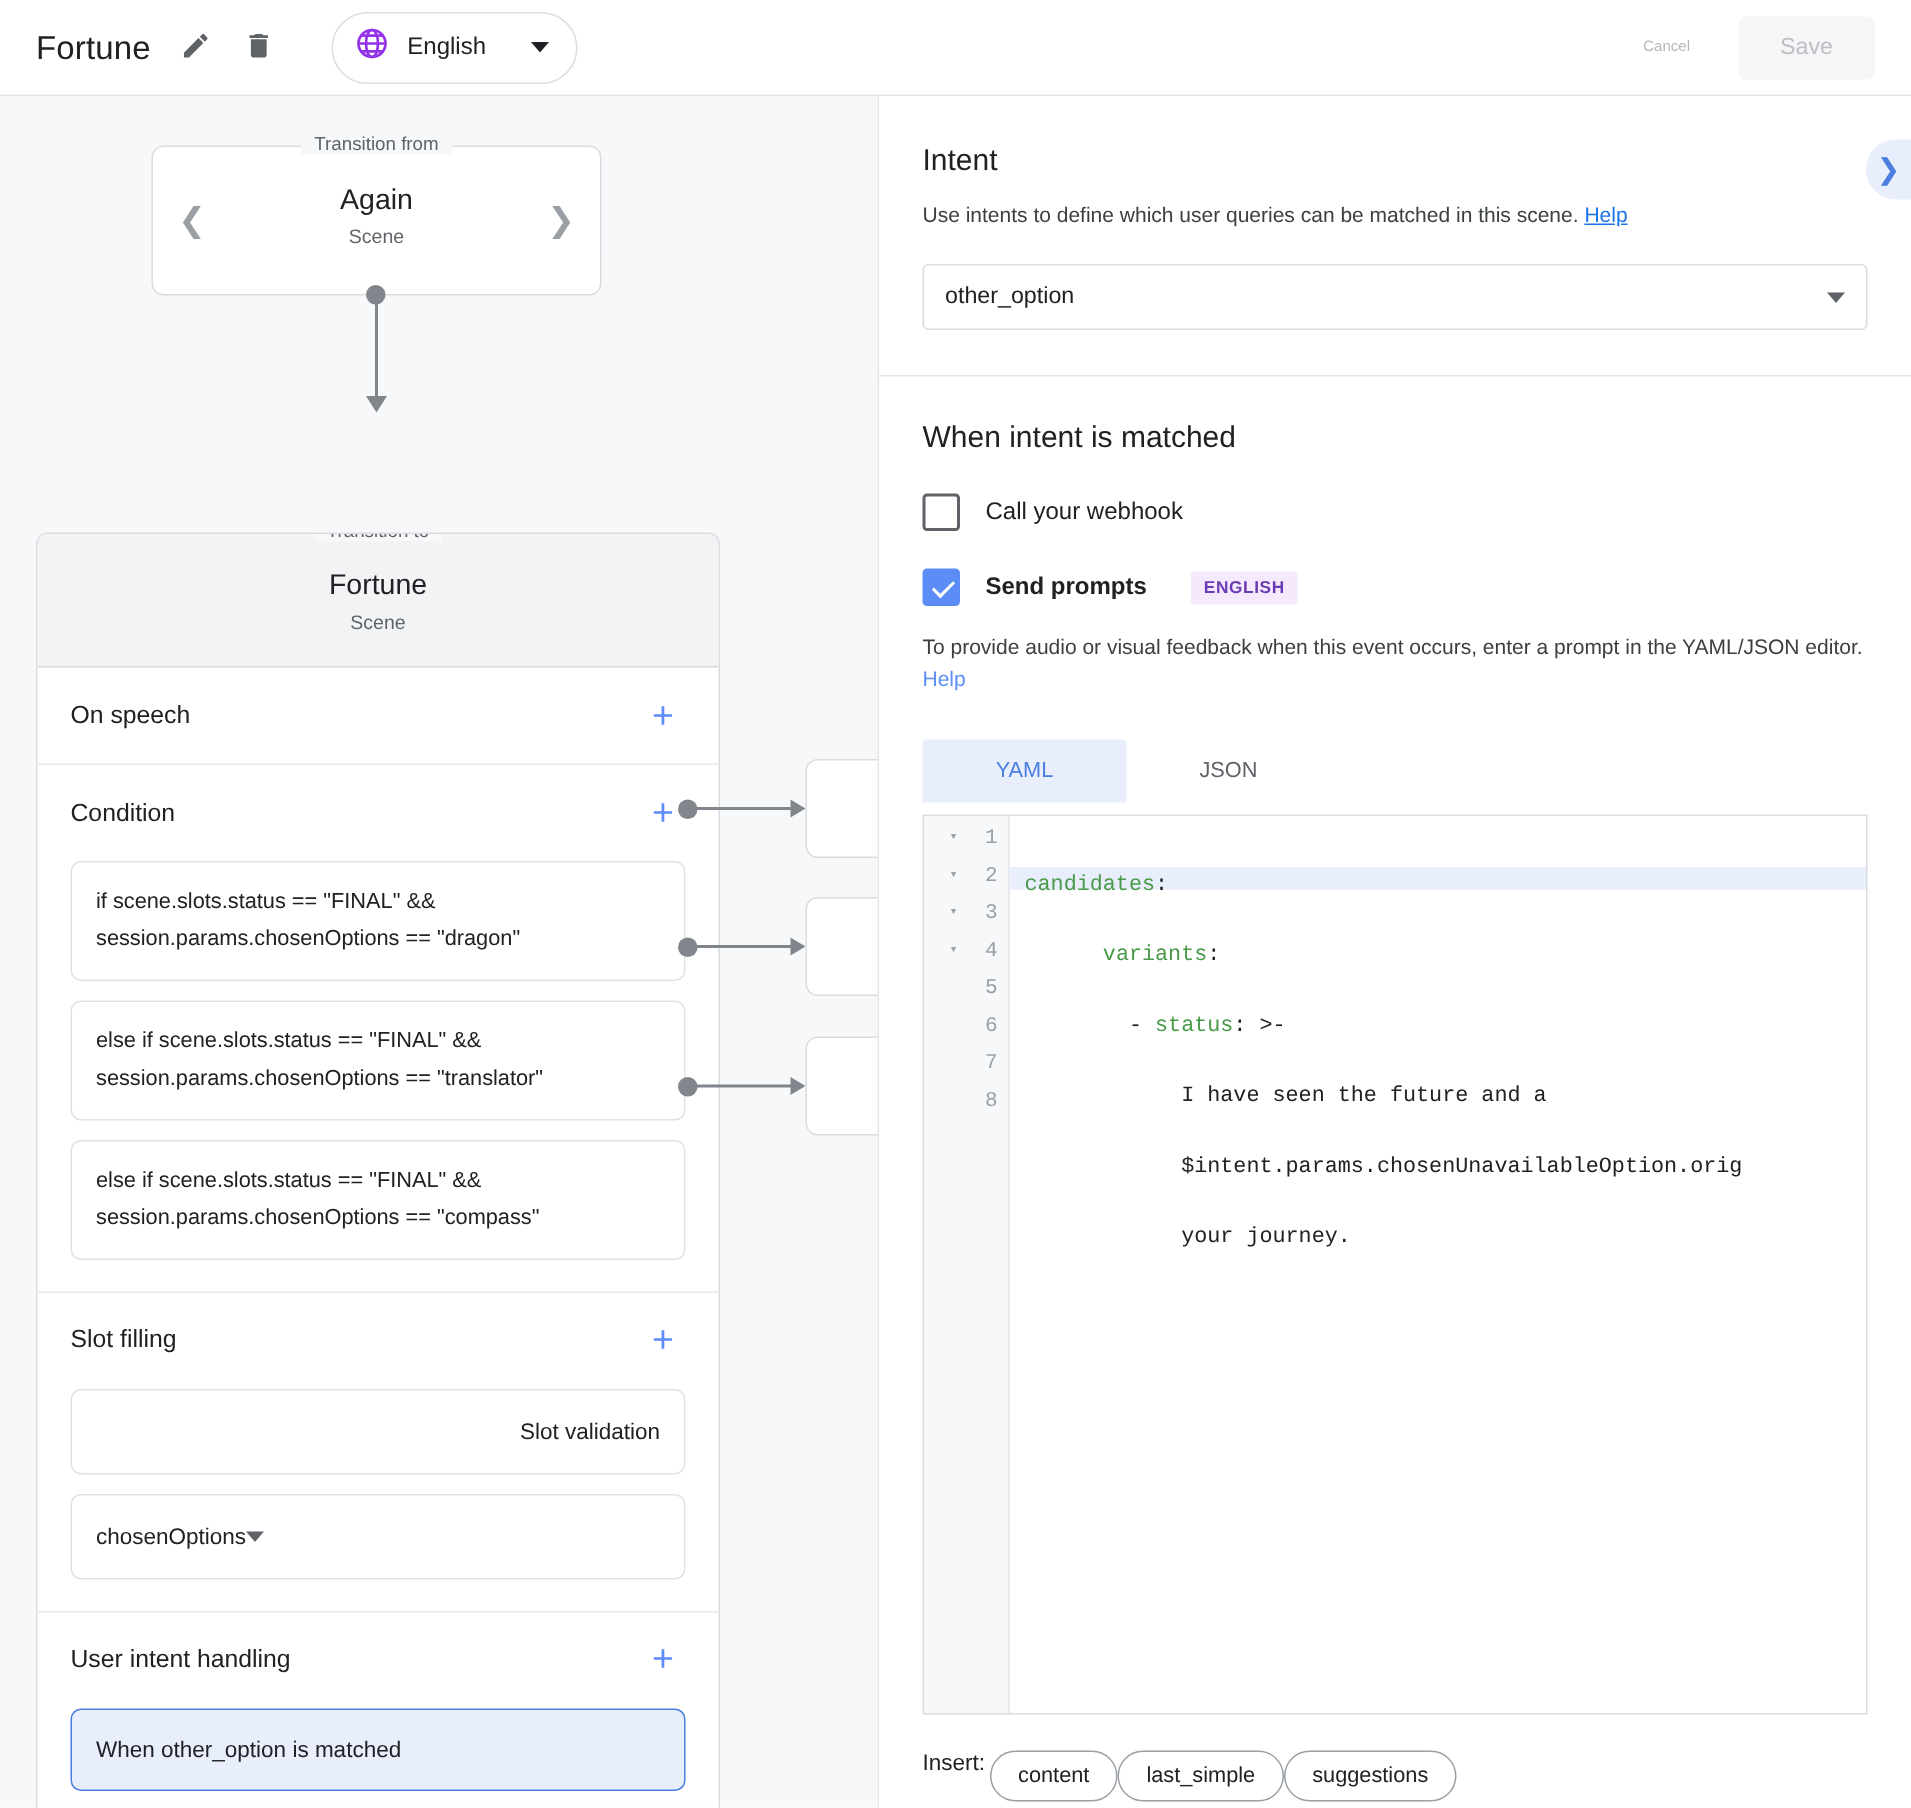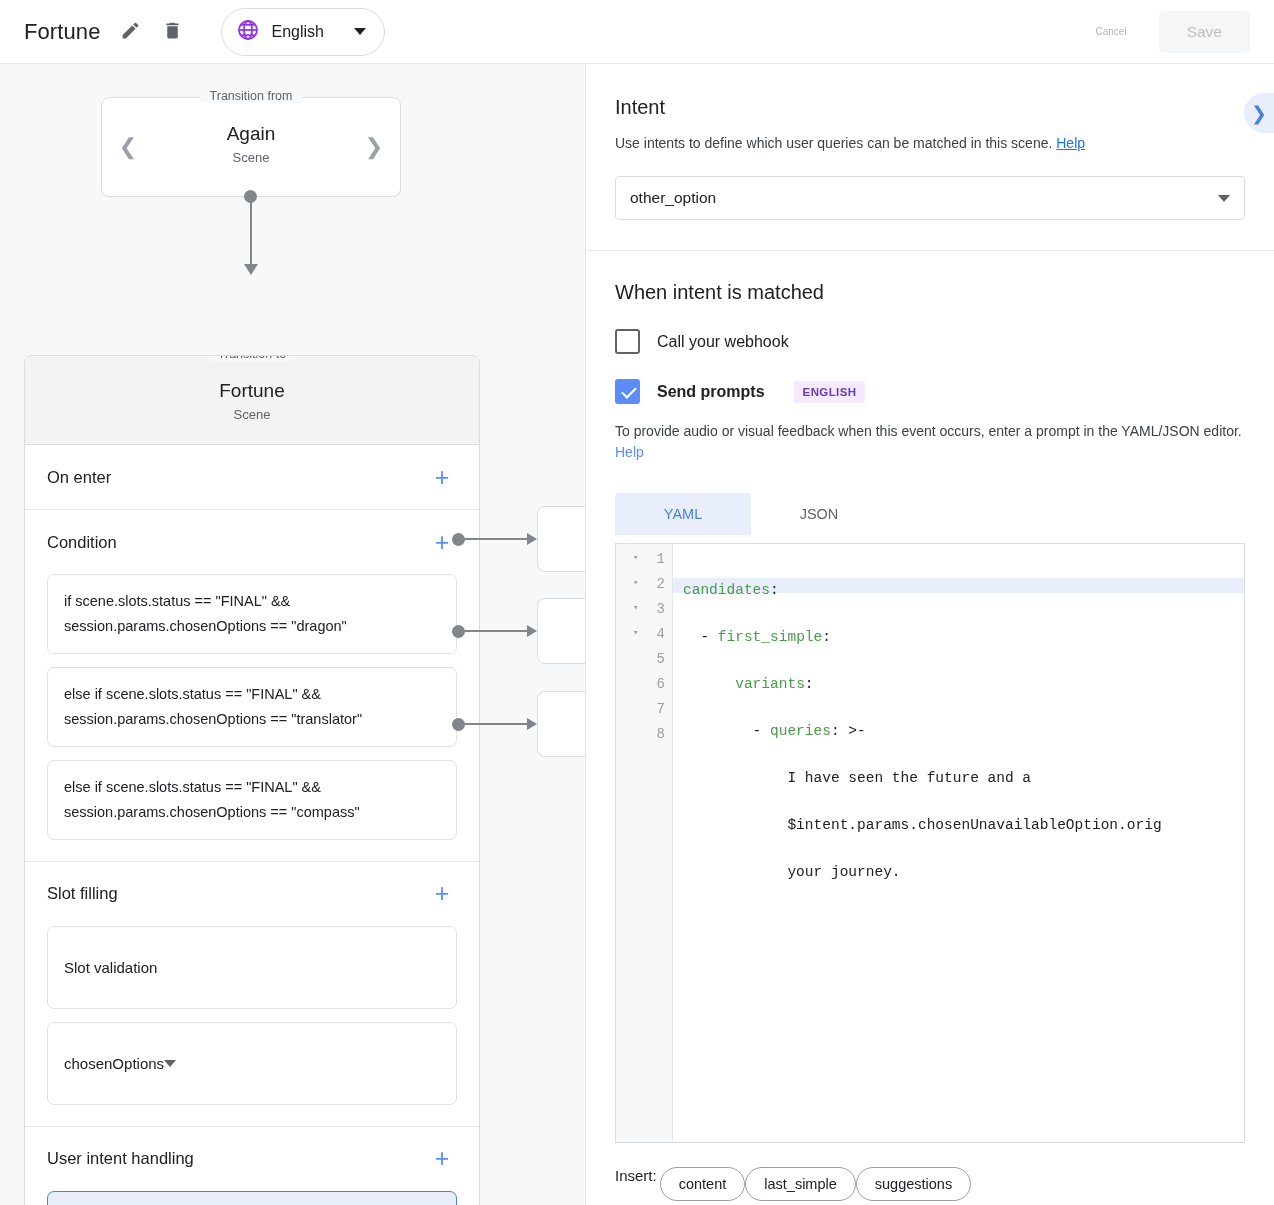--- a/index.html
+++ b/index.html
@@ -114,21 +114,21 @@
     color: #5c8df6; font-size: 25px; line-height: 1; cursor: pointer; user-select: none;
     font-weight: 300; background: transparent; border: none;
   }
   .cond-card {
     border: 1px solid #e0e2e4; border-radius: 7px; background: #fff;
     padding: 14px 16px; margin-bottom: 13px; font-size: 14.5px; color: #202124; line-height: 1.72;
     cursor: pointer;
   }
   .sub-card {
     border: 1px solid #e0e2e4; border-radius: 7px; background: #fff;
-    padding: 32px 16px; margin-bottom: 13px; font-size: 15px; color: #202124; cursor: pointer;
+    padding: 19px 16px; margin-bottom: 13px; font-size: 15px; color: #202124; cursor: pointer; text-align: right;
   }
   .sub-card.with-caret { display: flex; align-items: center; }
   .sub-caret {
     width: 0; height: 0; border-left: 6px solid transparent; border-right: 6px solid transparent;
     border-top: 7px solid #5f6368;
   }
   .intent-card {
     border: 1px solid #4a7fe0; border-radius: 7px; background: #e8eefc;
     padding: 18px 16px; margin-bottom: 13px; font-size: 15px; color: #202124; cursor: pointer;
   }
@@ -285,21 +285,21 @@
 
   <div class="scene-card">
     <div class="scene-head">
       <div class="flow-legend">Transition to</div>
       <div class="flow-name">Fortune</div>
       <div class="flow-sub">Scene</div>
     </div>
 
     <div class="section">
       <div class="section-head">
-        <span class="section-title">On enter</span>
+        <span class="section-title">On speech</span>
         <button class="plus-btn">+</button>
       </div>
     </div>
 
     <div class="section pad-bottom">
       <div class="section-head">
         <span class="section-title">Condition</span>
         <button class="plus-btn">+</button>
       </div>
       <div class="cond-card">if scene.slots.status == "FINAL" &amp;&amp; session.params.chosenOptions == "dragon"</div>
@@ -419,23 +419,22 @@
             <span class="fold"></span>
             <span class="gutter-num">7</span>
           </div>
         <div class="gutter-row">
             <span class="fold"></span>
             <span class="gutter-num">8</span>
           </div>
       </div>
       <div class="code">
         <div class="code-row hl"><span class="k">candidates</span><span>:</span></div>
-        <div class="code-row"><span>  - </span><span class="k">first_simple</span><span>:</span></div>
         <div class="code-row"><span>      </span><span class="k">variants</span><span>:</span></div>
-        <div class="code-row"><span>        - </span><span class="k">queries</span><span>: &gt;-</span></div>
+        <div class="code-row"><span>        - </span><span class="k">status</span><span>: &gt;-</span></div>
         <div class="code-row"><span>            I have seen the future and a</span></div>
         <div class="code-row"><span>            $intent.params.chosenUnavailableOption.orig</span></div>
         <div class="code-row"><span>            your journey.</span></div>
         <div class="code-row"><span></span></div>
       </div>
     </div>
 
     <div class="insert-bar">
       <span class="insert-label">Insert:</span>
       <div class="chip">content</div>

